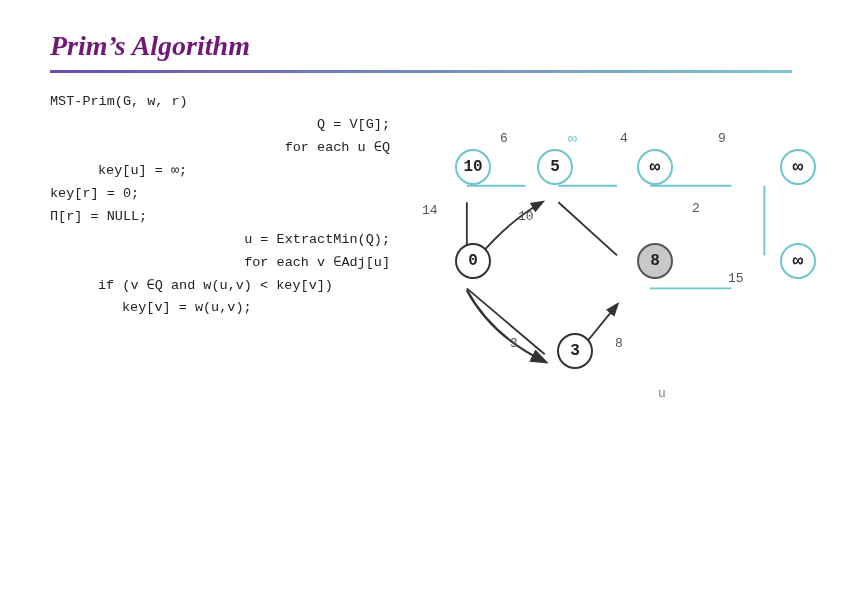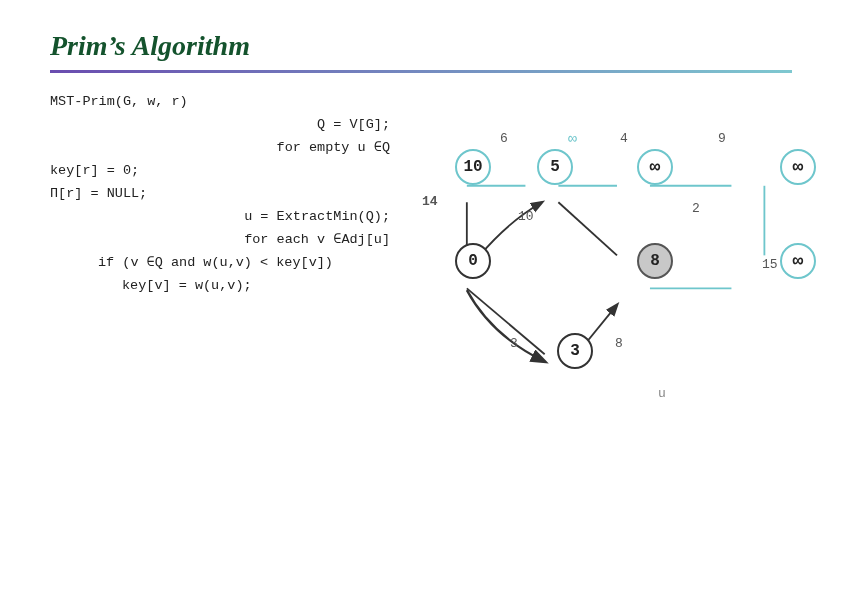--- a/index.html
+++ b/index.html
@@ -9,21 +9,21 @@
       background: #fff;
       font-family: Georgia, serif;
       overflow: hidden;
       position: relative;
     }
 
     .title {
       font-style: italic;
       font-size: 28px;
       font-weight: bold;
-      color: #14532d;
+      color: #701a75;
       padding: 30px 0 0 50px;
     }
 
     .divider {
       height: 3px;
       background: linear-gradient(to right, #6a4caf, #7ec8d0);
       margin: 8px 50px 0 50px;
     }
 
     .content-area {
@@ -112,21 +112,22 @@
 <body>
 
 <div class="title">Prim’s Algorithm</div>
 <div class="divider"></div>
 
 <div class="content-area">
 
   <div class="code-block">
     <div>MST-Prim(G, w, r)</div>
     <div class="indent1">Q = V[G];</div>
-    <div class="indent1">for empty u ∈Q</div>
+    <div class="indent1">for each u ∈Q</div>
+    <div class="indent2">key[u] = ∞;</div>
     <div>key[r] = 0;</div>
     <div>Π[r] = NULL;</div>
     <div class="indent1">u = ExtractMin(Q);</div>
     <div class="indent1">for each v ∈Adj[u]</div>
     <div class="indent2">if (v ∈Q and w(u,v) &lt; key[v])</div>
     <div class="indent3">key[v] = w(u,v);</div>
   </div>
 
   <div class="graph-area">
     <svg class="graph-svg" viewBox="0 0 450 380">
@@ -190,23 +191,23 @@
     </div>
 
     <div class="node node-teal" style="left:380px; top:162px;">
       <span style="font-size:18px;">∞</span>
     </div>
 
     <div class="weight-label" style="left:100px; top:50px;">6</div>
     <div class="weight-label" style="left:168px; top:50px; color:#6ec6cc; font-size:15px;">∞</div>
     <div class="weight-label" style="left:220px; top:50px;">4</div>
     <div class="weight-label" style="left:318px; top:50px;">9</div>
-    <div class="weight-label" style="left:22px; top:113px;font-weight:bold;">14</div>
+    <div class="weight-label" style="left:22px; top:122px;">14</div>
     <div class="weight-label" style="left:118px; top:128px;">10</div>
     <div class="weight-label" style="left:292px; top:120px;">2</div>
-    <div class="weight-label" style="left:328px; top:176px;margin-left:34px;">15</div>
+    <div class="weight-label" style="left:328px; top:190px;">15</div>
     <div class="weight-label" style="left:110px; top:255px;">3</div>
     <div class="weight-label" style="left:215px; top:255px;">8</div>
 
     <div class="u-label" style="left:258px; top:305px;">u</div>
   </div>
 
 </div>
 
 </body></html>

